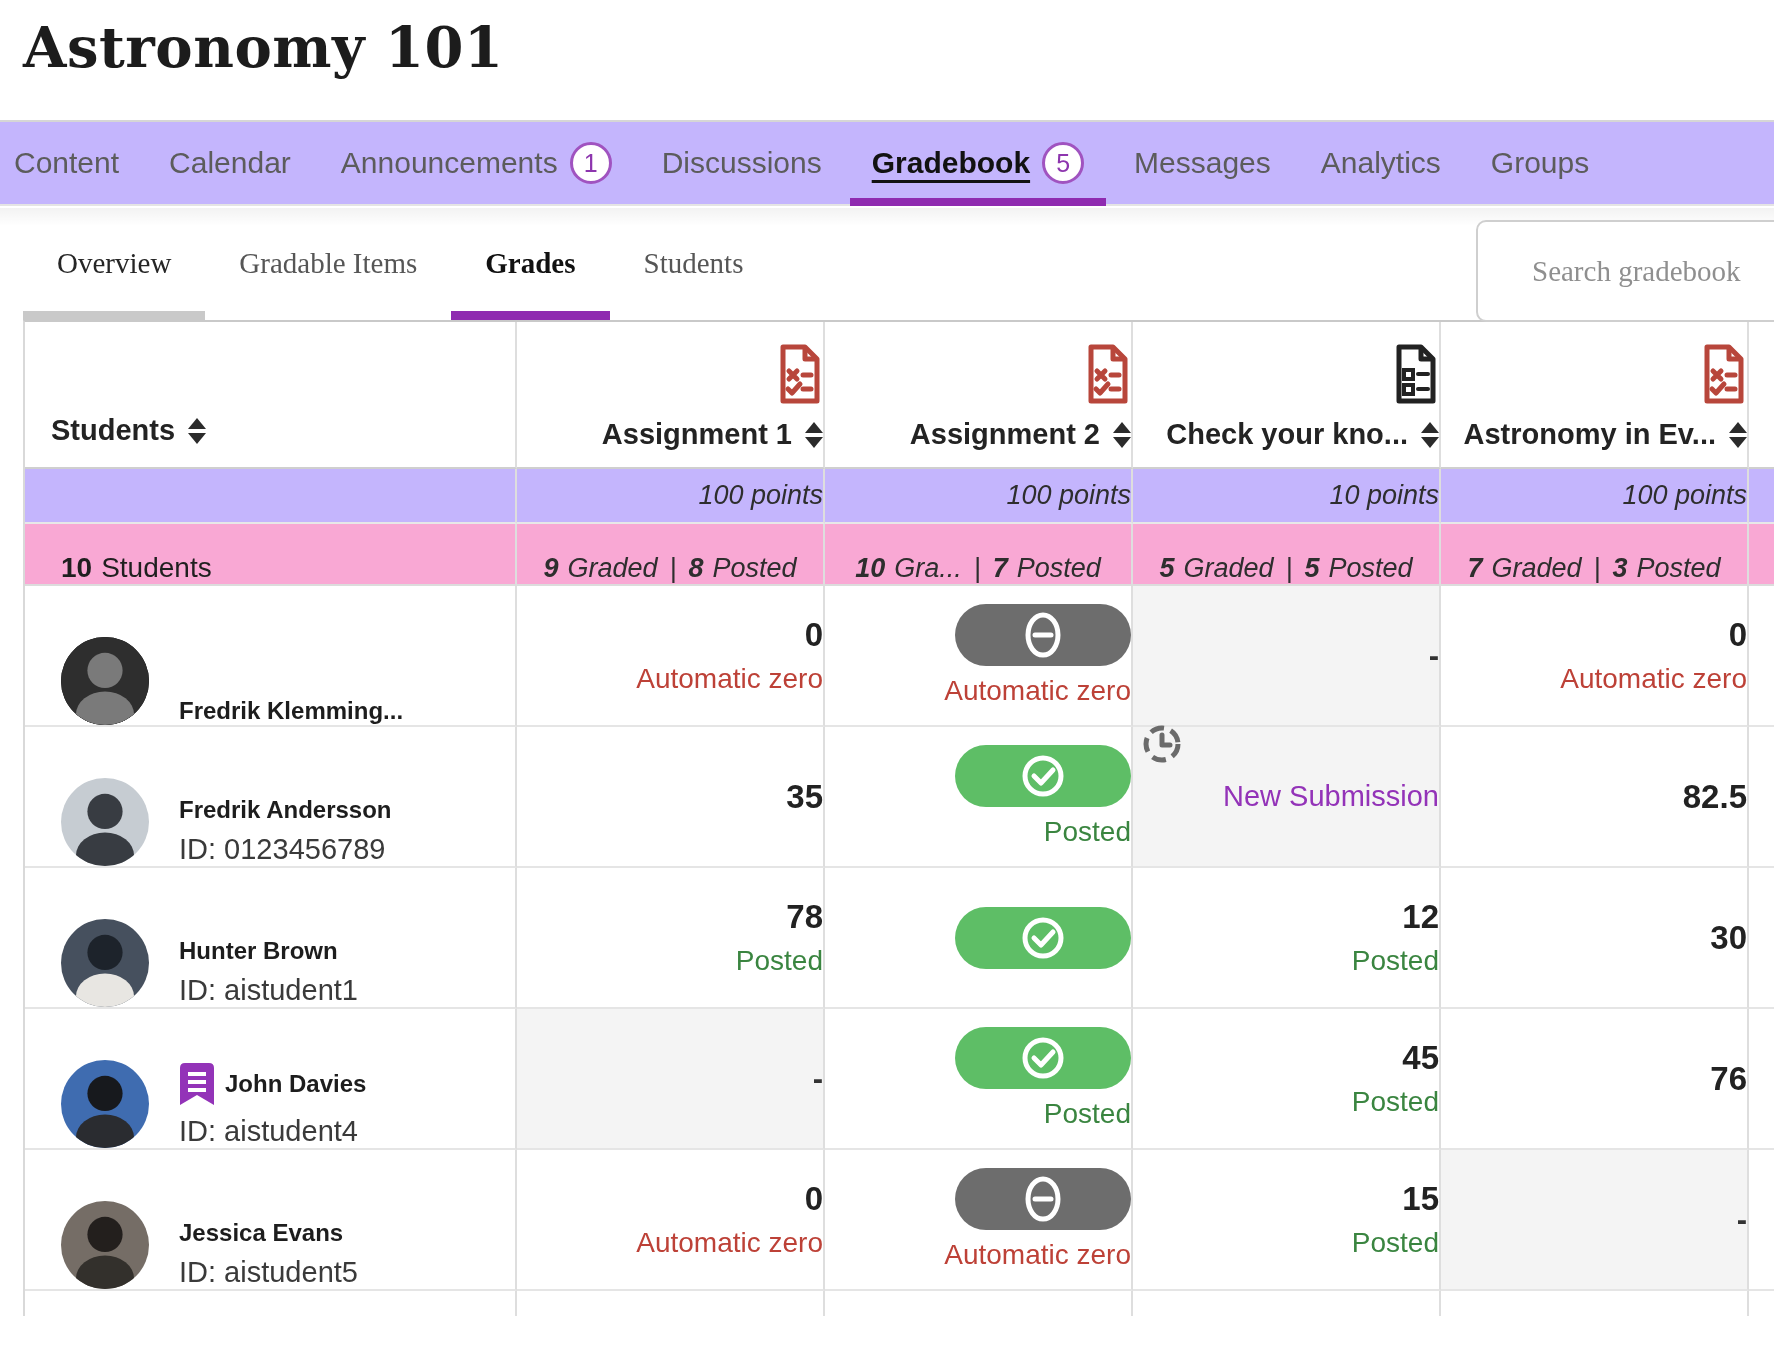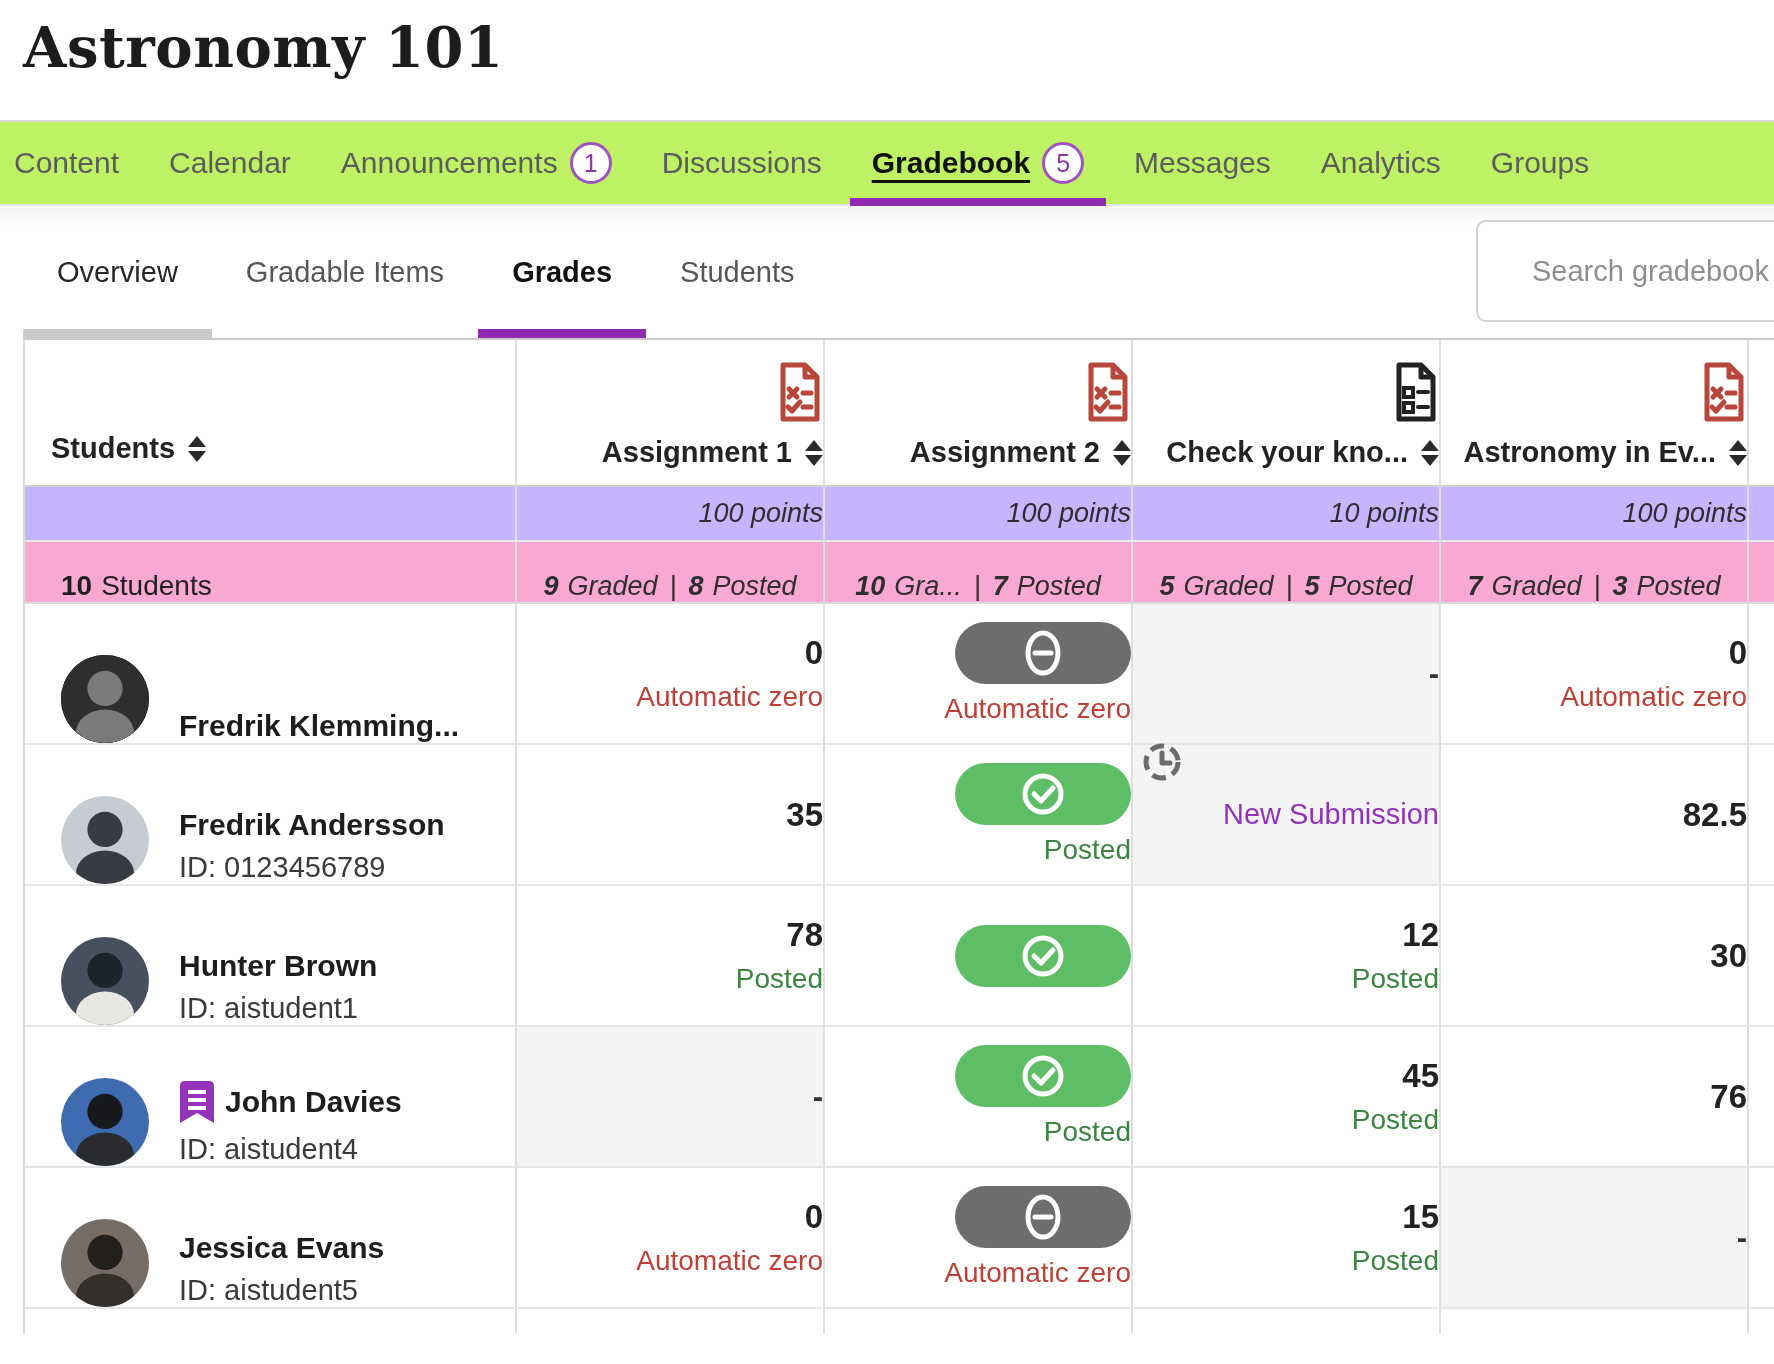--- a/index.html
+++ b/index.html
@@ -7,35 +7,35 @@
     font-family:"Liberation Sans","DejaVu Sans",sans-serif; color:#1f1f1f; }
 
   
   .page-head { height:120px; padding:14px 0 0 23px; }
   .page-title { font-family:"DejaVu Serif","Liberation Serif",serif; font-size:56px;
     font-weight:600; color:#1c1c1c; letter-spacing:.5px; }
 
   
   .course-nav { position:relative; height:86px; border-top:2px solid #d6d6d6;
     border-bottom:2px solid #e4e4e4; display:flex; align-items:center; gap:50px;
-    padding-left:14px; background:#bef264; }
+    padding-left:14px; background:#c4b5fd; }
   .course-nav::after { content:""; position:absolute; left:0; right:0; top:86px; height:18px;
     background:linear-gradient(rgba(0,0,0,.05),rgba(0,0,0,0)); pointer-events:none; }
   .nav-item { position:relative; display:flex; align-items:center; gap:12px;
     font-size:30px; color:#5c5c5c; cursor:pointer; height:100%; }
   .nav-item.active .nav-label { color:#121212; font-weight:600; text-decoration:underline;
     text-underline-offset:7px; text-decoration-thickness:3px; }
   .badge { display:inline-flex; align-items:center; justify-content:center;
     min-width:42px; height:42px; border:3px solid #a053c0; border-radius:50%;
     font-size:25px; color:#8d35ae; background:#fff; }
   .active-bar { position:absolute; left:-22px; right:-22px; bottom:-2px; height:8px;
     background:#8f2bb0; }
 
   
-  .subnav { position:relative; height:132px; display:flex; align-items:center; }
+  .subnav { position:relative; height:114px; display:flex; align-items:center;font-family:Liberation Serif, serif; }
   .tab { position:relative; height:100%; display:flex; align-items:center;
     padding:0 34px; font-size:29px; color:#565656; cursor:pointer; }
   .tab:first-child { margin-left:23px; }
   .tab.semi { color:#262626; }
   .tab.active { color:#111; font-weight:700;text-align:center; }
   .tab .tab-bar { position:absolute; left:0; right:0; bottom:0; height:9px; }
   .tab.semi .tab-bar { background:#c9c9c9; }
   .tab.active .tab-bar { background:#8f2bb0; }
   .searchbox { position:absolute; left:1476px; top:14px; width:330px; height:102px;
     border:2px solid #cfcfcf; border-radius:10px; display:flex; align-items:center;
@@ -73,21 +73,21 @@
   .tstats .sep { margin:0 12px; }
   .tstats .summary { font-style:normal; justify-content:flex-start; padding-left:36px;
     font-size:28px; color:#1f1f1f; }
   .tstats .summary b { font-style:normal; }
 
   .trow .cell { height:141px; background:#fff; }
   .trow .cell.bg-gray { background:#f4f4f4; }
   .student-cell { flex-direction:row !important; justify-content:flex-start !important;
     padding-left:36px; gap:30px; cursor:pointer; }
   .avatar { width:88px; height:88px; border-radius:50%; overflow:hidden; flex:0 0 88px; }
-  .stu-name { font-size:30px; font-weight:700; color:#1d1d1d; display:flex;
+  .stu-name { font-size:24px; font-weight:700; color:#1d1d1d; display:flex;
     align-items:center; gap:10px; }
   .stu-id { font-size:29px; color:#3a3a3a; margin-top:9px; }
   .score { font-size:33px; font-weight:600; color:#222; }
   .dash { font-size:31px; font-weight:600; color:#333; }
   .sub { font-size:28px; margin-top:9px; }
   .sub.red { color:#bd4137; }
   .sub.green { color:#3a8540; }
   .newsub { font-size:29px; color:#9333b8; cursor:pointer; }
   .pillwrap { position:relative; }
   .pill { width:176px; height:62px; border-radius:32px; display:flex; align-items:center;

